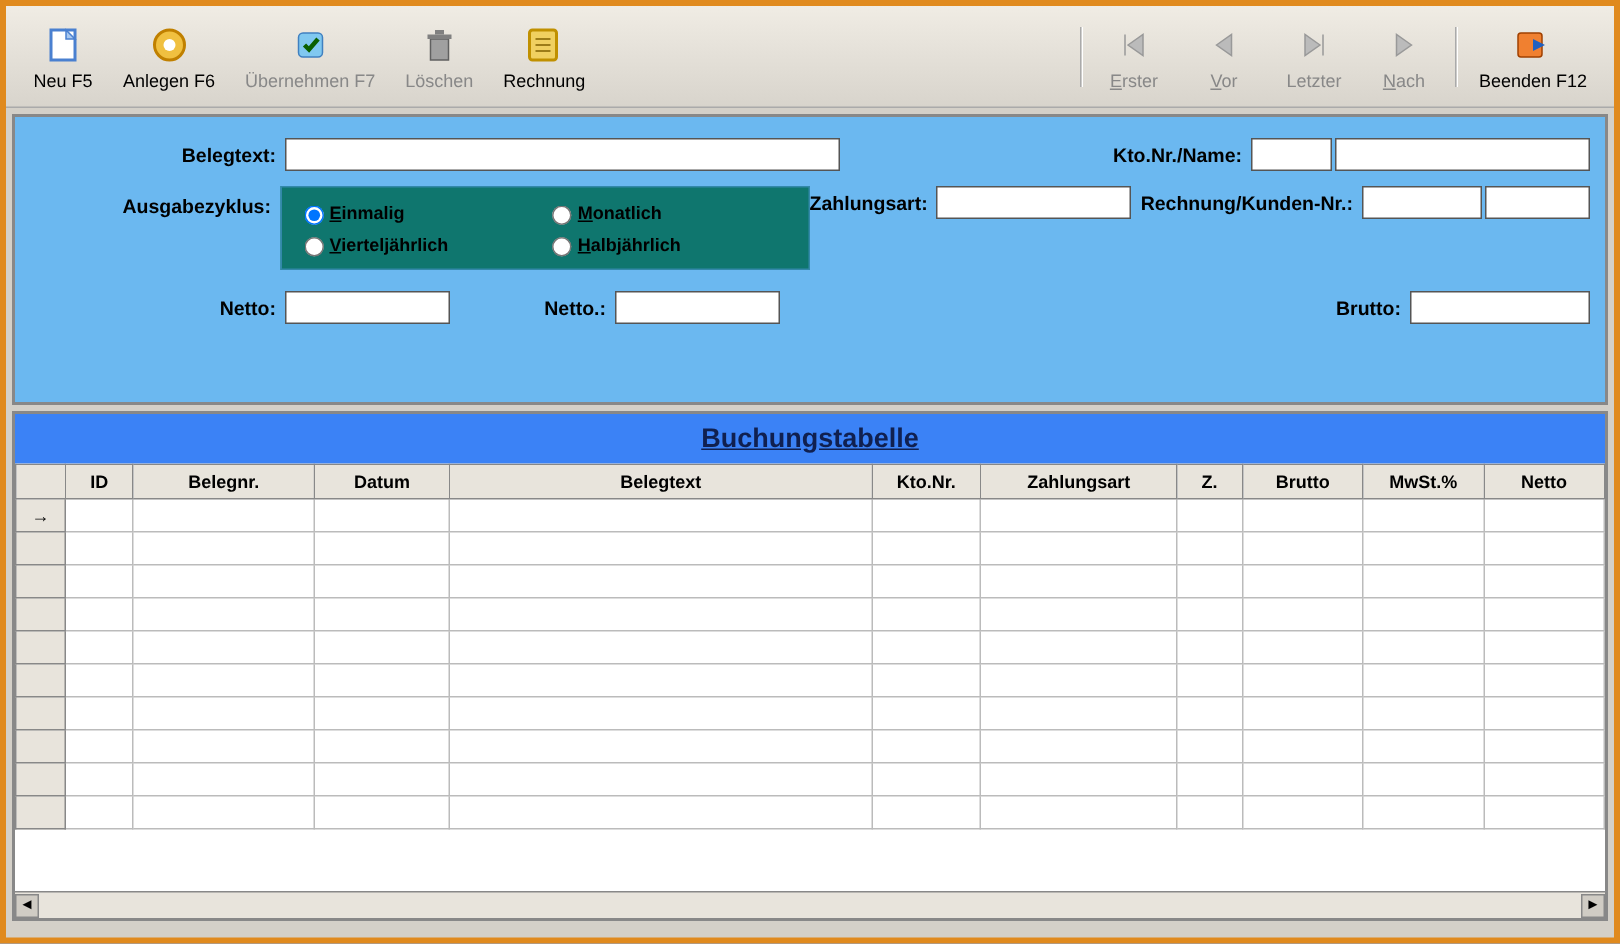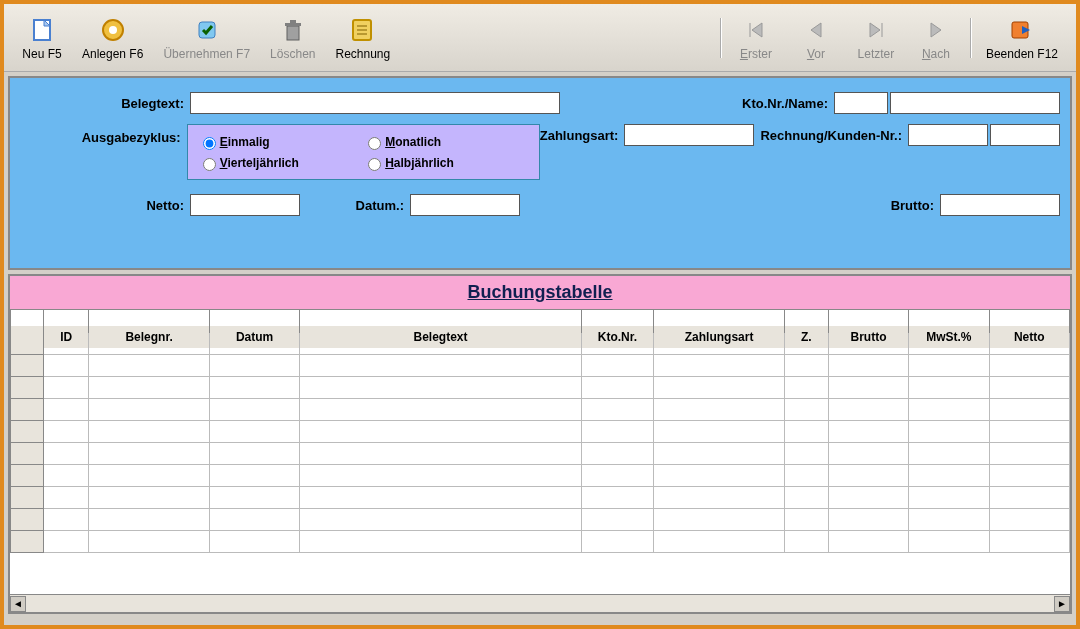--- a/index.html
+++ b/index.html
@@ -61,21 +61,21 @@
   }
   .txt-in {
     height: 22px;
     border: 1px solid #555;
     background: #fff;
     padding: 0 2px;
     font-size: 12px;
   }
   .radio-box {
     border: 1px solid #38a;
-    background: #c4b5fd;
+    background: #0f766e;
     padding: 6px 10px;
     width: 360px;
     height: 56px;
     display: flex;
     flex-wrap: wrap;
     align-content: space-around;
   }
   .radio-item { width: 50%; display:flex; align-items:center; font-weight:bold; font-size:12px;}
   .radio-item input { margin-right:4px;}
   .radio-item span u { text-decoration: underline;}
@@ -83,21 +83,21 @@
     width: 22px; height: 20px;
     background: linear-gradient(#f8f8f8,#c8c8c8);
     border: 1px solid #555;
     font-weight: bold;
     font-size: 11px;
     text-align:center;
     line-height:18px;
     cursor:pointer;
   }
   .grid-area {
-    background: #f9a8d4;
+    background: #3b82f6;
     margin: 0 4px 4px 4px;
     border: 2px solid #888;
     height: 340px;
     display:flex;
     flex-direction: column;
   }
   .grid-title {
     text-align: center;
     font-weight: bold;
     font-size: 18px;
@@ -114,21 +114,21 @@
     border-collapse: collapse;
     width: 100%;
     font-size: 12px;
   }
   table.grid th {
     background: #e8e4dc;
     border: 1px solid #888;
     padding: 4px 16px;
     font-weight: bold;
     position: sticky;
-    top: 16px;
+    top: 0;
   }
   table.grid td {
     border: 1px solid #bbb;
     height: 22px;
     background: #fff;
   }
   .row-hdr { width:20px; background:#e8e4dc !important; border:1px solid #888 !important; text-align:center;}
   .hscroll {
     height: 18px;
     background: #e8e4dc;
@@ -278,21 +278,21 @@
       <div style="display:flex;align-items:center">
         <div class="lblf">Rechnung/Kunden-Nr.:</div>
         <input class="txt-in" style="width: 80px;" value="">
         <input class="txt-in" style="width: 70px; margin-left: 2px;" value="">
       </div>
     </div>
   </div>
   <div class="form-row">
     <div class="lblf" style="width:170px">Netto:</div>
     <input class="txt-in" style="width: 110px;" value="">
-    <div class="lblf" style="width:110px">Datum.:</div>
+    <div class="lblf" style="width:110px">Netto.:</div>
     <input class="txt-in" style="width: 110px;" value="">
     <div style="flex:1"></div>
     <div class="lblf">Brutto:</div>
     <input class="txt-in" style="width: 120px;" value="">
   </div>
 </div>
 
 <div class="grid-area">
   <div class="grid-title">Buchungstabelle</div>
   <div class="grid-wrap">

